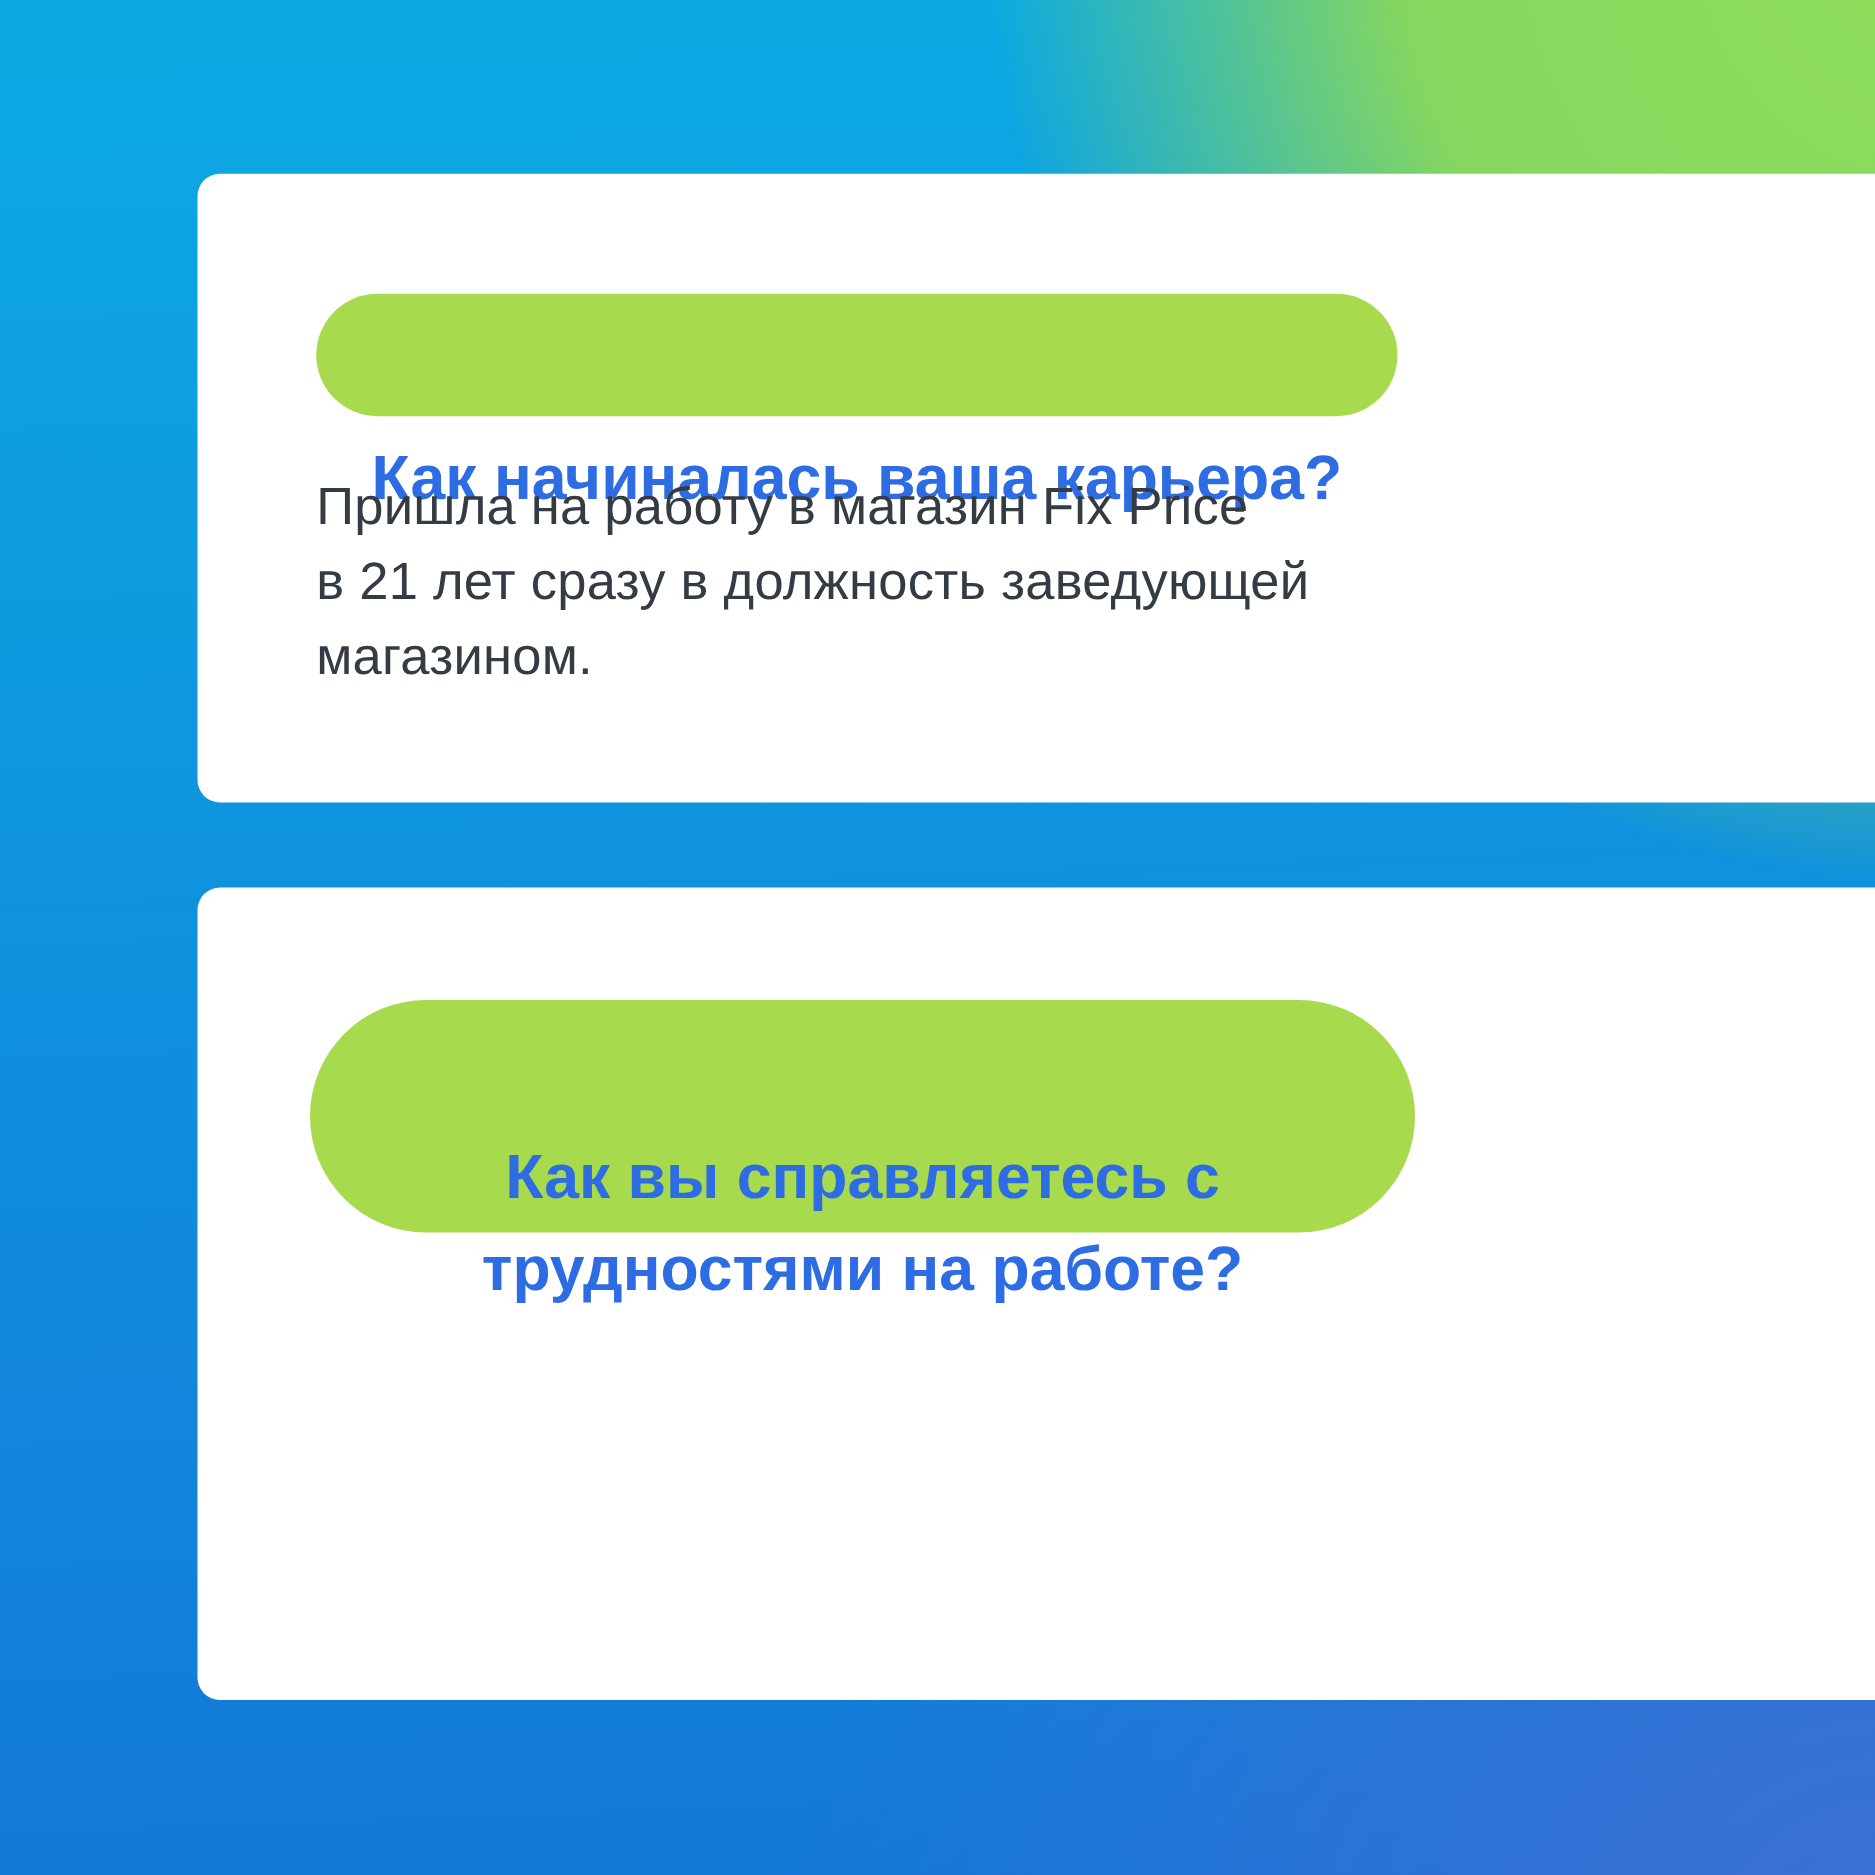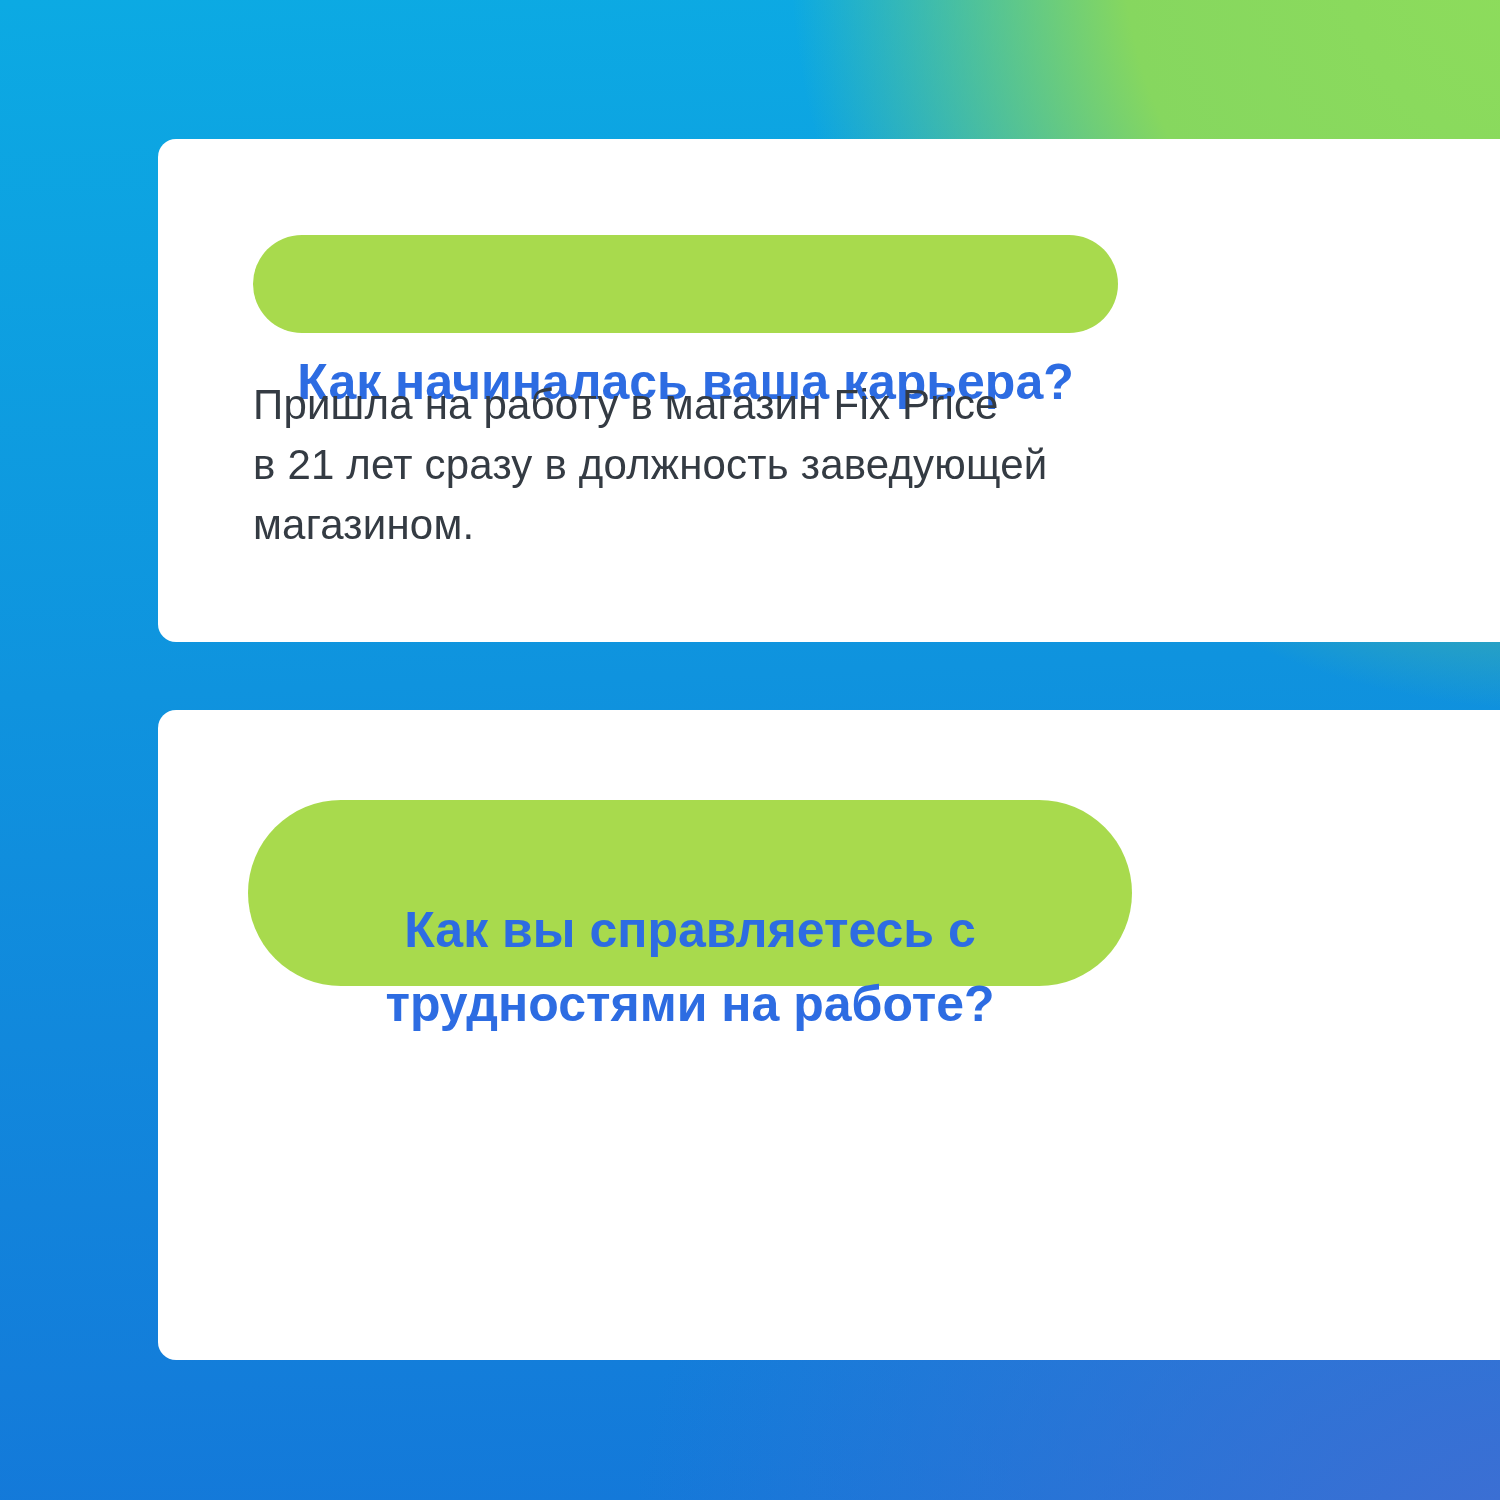--- a/index.html
+++ b/index.html
@@ -52,21 +52,21 @@
     font-size:50px;
     line-height:98px;
   }
   .pill-2{
     top:90px;
     left:90px;
     width:884px;
     height:186px;
     font-size:50px;
     line-height:74px;
-    padding:19px 10px;
+    padding:30px 10px;
   }
   .answer{
     position:absolute;
     left:95px;
     color:var(--answer-text);
     font-size:42px;
     line-height:60px;
     white-space:pre-line;
     letter-spacing:0.2px;
   }

